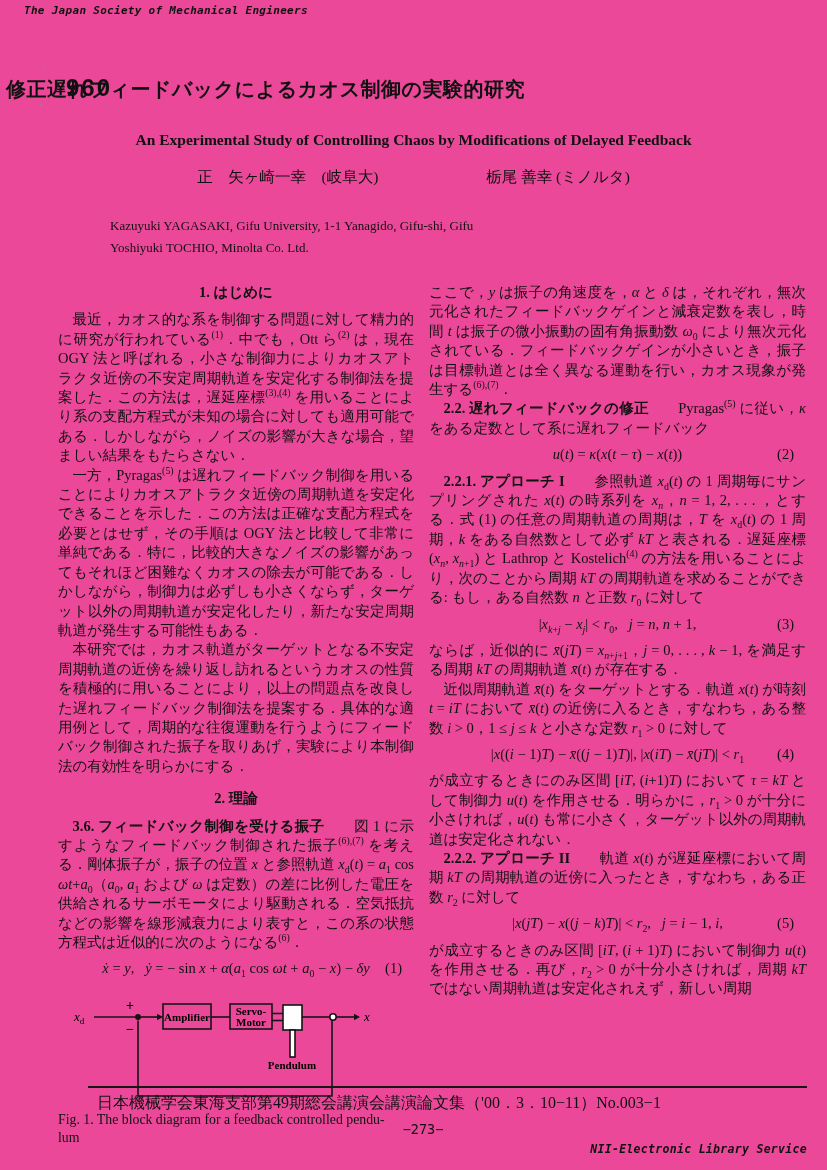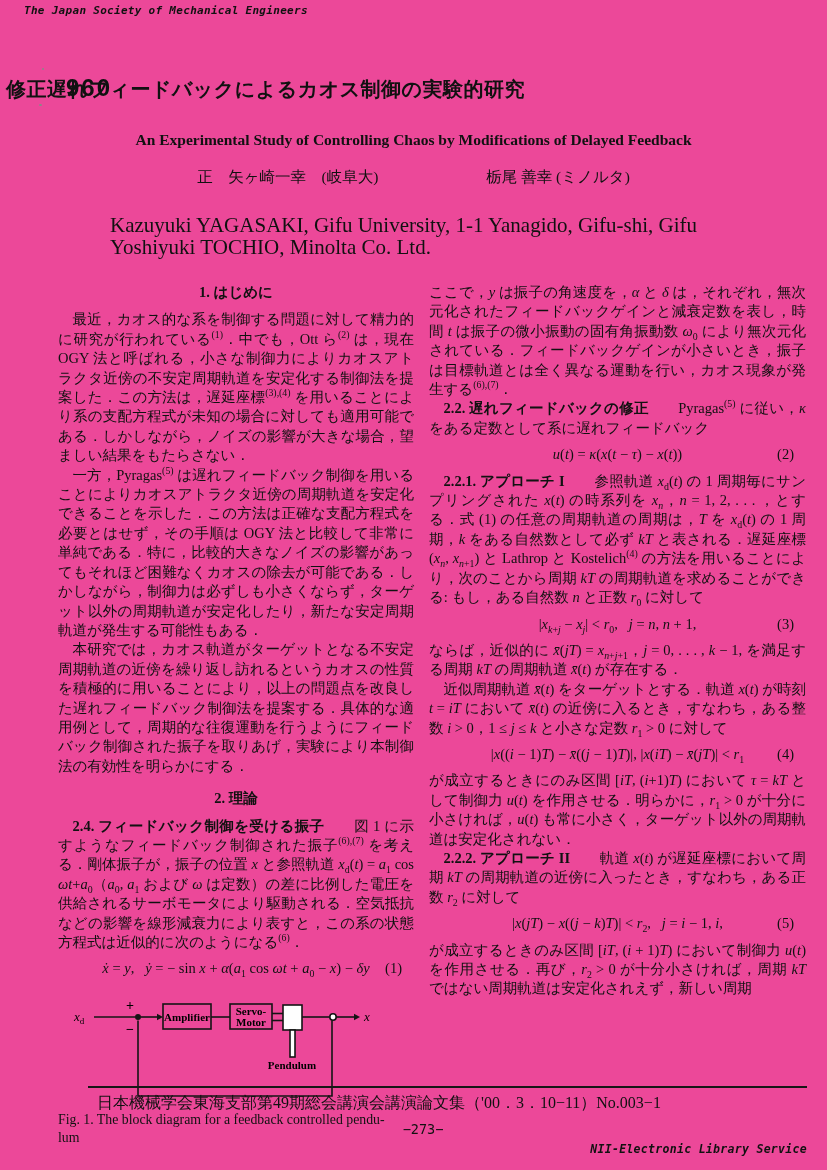--- a/index.html
+++ b/index.html
@@ -30,21 +30,21 @@
     position:absolute; left:0; right:0; top:131px; text-align:center;
     font-weight:700; font-size:15.5px;
   }
   .authors{
     position:absolute; left:0; right:0; top:167px;
     display:flex; justify-content:center; gap:108px;
     font-size:15.5px;
   }
   .affil{
     position:absolute; left:110px; top:215px;
-    font-size:21px; line-height:21.5px;
+    font-size:13px; line-height:21.5px;
   }
   
   .columns{
     position:absolute; left:58px; top:283px; width:748px;
     display:flex; gap:15px;
   }
   .col{font-size:14.5px; line-height:19.4px; text-align:justify;}
   .col-left{width:356px;}
   .col-right{width:377px;}
   .sec-heading{
@@ -116,21 +116,21 @@
   </div>
 
   <div class="columns">
 
     <div class="col col-left">
       <div class="sec-heading first">1. はじめに</div>
       <p class="body indent">最近，カオス的な系を制御する問題に対して精力的に研究が行われている<sup>(1)</sup>．中でも，Ott ら<sup>(2)</sup> は，現在 OGY 法と呼ばれる，小さな制御力によりカオスアトラクタ近傍の不安定周期軌道を安定化する制御法を提案した．この方法は，遅延座標<sup>(3),(4)</sup> を用いることにより系の支配方程式が未知の場合に対しても適用可能である．しかしながら，ノイズの影響が大きな場合，望ましい結果をもたらさない．</p>
       <p class="body indent">一方，Pyragas<sup>(5)</sup> は遅れフィードバック制御を用いることによりカオスアトラクタ近傍の周期軌道を安定化できることを示した．この方法は正確な支配方程式を必要とはせず，その手順は OGY 法と比較して非常に単純である．特に，比較的大きなノイズの影響があってもそれほど困難なくカオスの除去が可能である．しかしながら，制御力は必ずしも小さくならず，ターゲット以外の周期軌道が安定化したり，新たな安定周期軌道が発生する可能性もある．</p>
       <p class="body indent">本研究では，カオス軌道がターゲットとなる不安定周期軌道の近傍を繰り返し訪れるというカオスの性質を積極的に用いることにより，以上の問題点を改良した遅れフィードバック制御法を提案する．具体的な適用例として，周期的な往復運動を行うようにフィードバック制御された振子を取りあげ，実験により本制御法の有効性を明らかにする．</p>
       <div class="sec-heading">2. 理論</div>
-      <p class="body indent"><b class="lead">2.4. フィードバック制御を受ける振子</b><span>　　図 1 に示すようなフィードバック制御された振子<sup>(6),(7)</sup> を考える．剛体振子が，振子の位置 <i>x</i> と参照軌道 <i>x</i><sub>d</sub>(<i>t</i>) = <i>a</i><sub>1</sub> cos <i>ωt</i>+<i>a</i><sub>0</sub>（<i>a</i><sub>0</sub>, <i>a</i><sub>1</sub> および <i>ω</i> は定数）の差に比例した電圧を供給されるサーボモータにより駆動される．空気抵抗などの影響を線形減衰力により表すと，この系の状態方程式は近似的に次のようになる<sup>(6)</sup>．</span></p>
+      <p class="body indent"><b class="lead">3.6. フィードバック制御を受ける振子</b><span>　　図 1 に示すようなフィードバック制御された振子<sup>(6),(7)</sup> を考える．剛体振子が，振子の位置 <i>x</i> と参照軌道 <i>x</i><sub>d</sub>(<i>t</i>) = <i>a</i><sub>1</sub> cos <i>ωt</i>+<i>a</i><sub>0</sub>（<i>a</i><sub>0</sub>, <i>a</i><sub>1</sub> および <i>ω</i> は定数）の差に比例した電圧を供給されるサーボモータにより駆動される．空気抵抗などの影響を線形減衰力により表すと，この系の状態方程式は近似的に次のようになる<sup>(6)</sup>．</span></p>
 
       <div class="equation">
         <span class="eq-body"><i>ẋ</i> = <i>y</i>,&nbsp;&nbsp;&nbsp;<i>ẏ</i> = − sin <i>x</i> + <i>α</i>(<i>a</i><sub>1</sub> cos <i>ωt</i> + <i>a</i><sub>0</sub> − <i>x</i>) − <i>δy</i></span>
         <span class="eq-num">(1)</span>
       </div>
 
       <figure class="fig">
         <svg class="blockdiag" width="356" height="102" viewBox="0 0 356 102">
           <g stroke="#141414" stroke-width="1.6" fill="none">
             <line x1="36" y1="18" x2="77" y2="18"></line>

